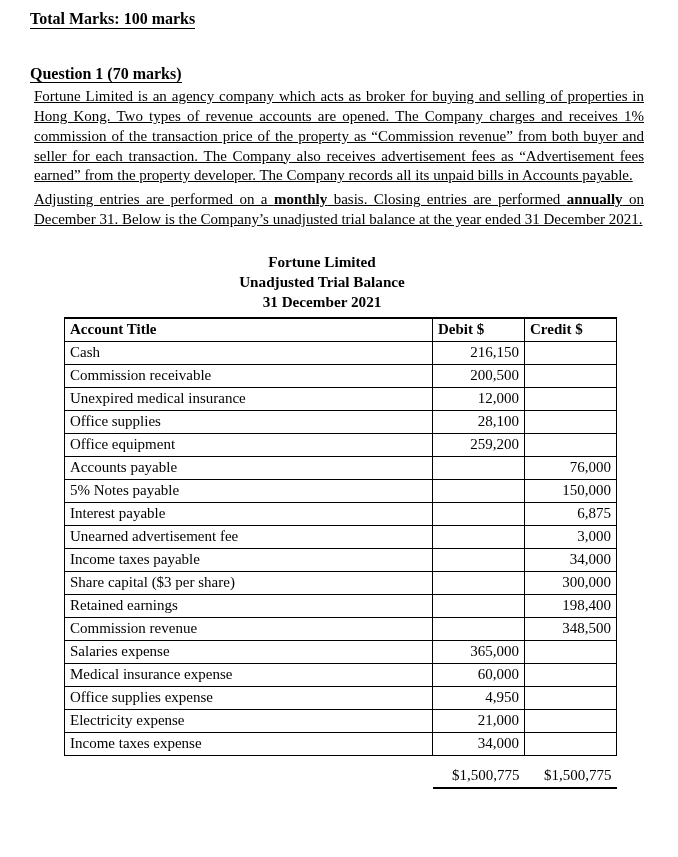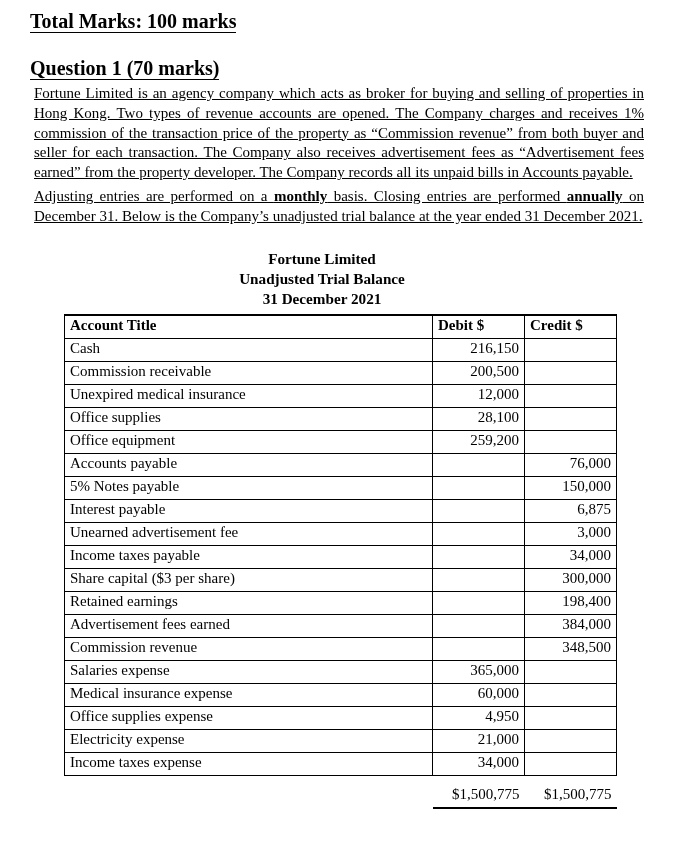--- a/index.html
+++ b/index.html
@@ -16,31 +16,31 @@
   }
   .page {
     position: relative;
     width: 678px;
     height: 857px;
     box-sizing: border-box;
     padding: 6px 30px 0 30px;
   }
   .heading {
     font-weight: bold;
-    font-size: 20px;
+    font-size: 16px;
     line-height: 1.1;
     margin: 0;
   }
   .heading span {
     border-bottom: 1.6px solid #000;
     padding-bottom: 0px;
     display: inline-block;
   }
   .h-total { margin-top: 4px; }
-  .h-question { margin-top: 24px; }
+  .h-question { margin-top: 36px; }
 
   p.body-text {
     font-size: 15px;
     line-height: 1.32;
     text-align: justify;
     margin: 4px;
     text-justify: inter-word;
     text-decoration: underline;
   }
   .para1 { margin-top: 27px; }
@@ -186,25 +186,20 @@
           <td class="acct">Share capital ($3 per share)</td>
           <td class="amt"></td>
           <td class="amt">300,000</td>
         </tr>
         <tr>
           <td class="acct">Retained earnings</td>
           <td class="amt"></td>
           <td class="amt">198,400</td>
         </tr>
         <tr>
-          <td class="acct">Advertisement fees earned</td>
-          <td class="amt"></td>
-          <td class="amt">384,000</td>
-        </tr>
-        <tr>
           <td class="acct">Commission revenue</td>
           <td class="amt"></td>
           <td class="amt">348,500</td>
         </tr>
         <tr>
           <td class="acct">Salaries expense</td>
           <td class="amt">365,000</td>
           <td class="amt"></td>
         </tr>
         <tr>

